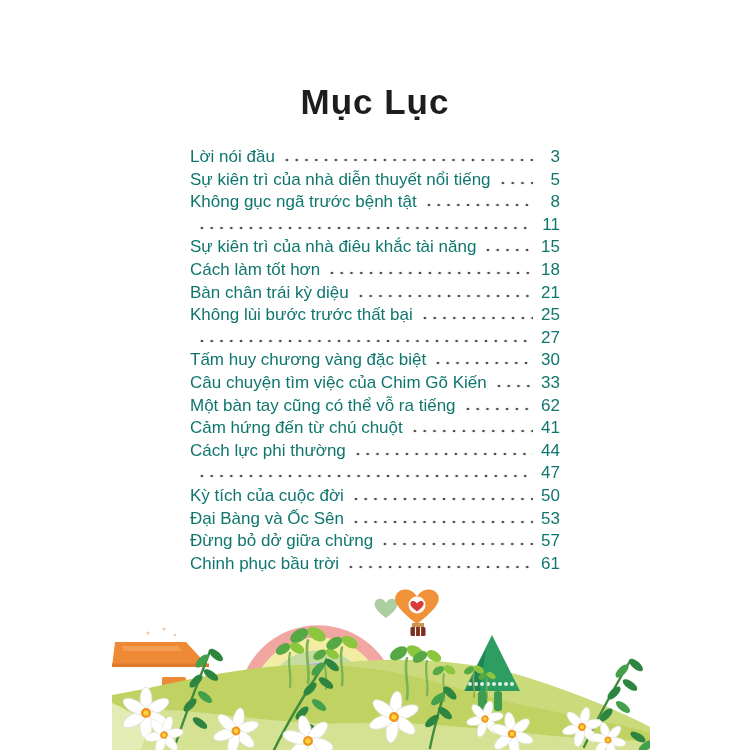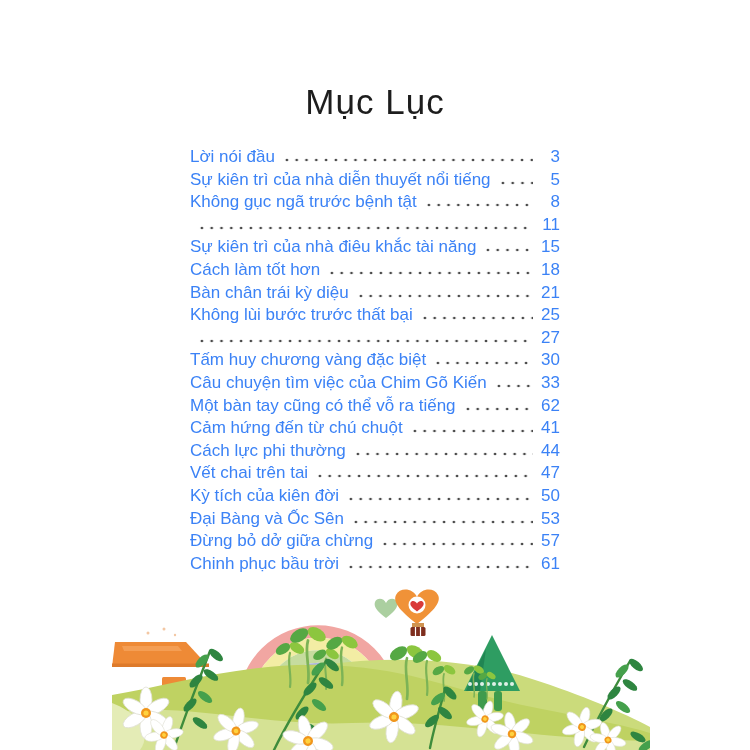--- a/index.html
+++ b/index.html
@@ -3,29 +3,29 @@
 <meta charset="utf-8">
 <style>
   html,body{margin:0;padding:0;}
   body{
     width:750px;height:750px;overflow:hidden;background:#ffffff;
     font-family:"Liberation Sans","DejaVu Sans",sans-serif;
     position:relative;
   }
   .page-title{
     position:absolute;top:84px;left:0;width:750px;
-    text-align:center;font-size:35px;font-weight:400;
+    text-align:center;font-size:35px;font-weight:700;
     letter-spacing:1px;color:#1d1d1d;line-height:1;
   }
   .toc{
     position:absolute;left:190px;top:147px;width:370px;
   }
   .toc-row{
     display:flex;align-items:baseline;height:22.6px;
-    font-size:17px;color:#3b82f6;
+    font-size:17px;color:#0f766e;
   }
   .toc-entry-title{white-space:nowrap;}
   .toc-dots{
     flex:1;height:13px;margin:0 5px 0 7px;
     background:radial-gradient(circle,#4a4a4a 1.4px,transparent 1.6px) repeat-x left bottom/9.8px 4px;
   }
   .toc-entry-page{min-width:22px;text-align:right;white-space:nowrap;}
   .footer-art{position:absolute;left:112px;top:585px;width:538px;height:165px;}
 
   
@@ -145,27 +145,26 @@
     <span class="toc-entry-page">41</span>
   </div>
 
   <div class="toc-row">
     <span class="toc-entry-title">Cách lực phi thường</span>
     <span class="toc-dots"></span>
     <span class="toc-entry-page">44</span>
   </div>
 
   <div class="toc-row">
-    <span class="toc-entry-title">Vết chai trên tai</span>
     <span class="toc-dots"></span>
     <span class="toc-entry-page">47</span>
   </div>
 
   <div class="toc-row">
-    <span class="toc-entry-title">Kỳ tích của kiên đời</span>
+    <span class="toc-entry-title">Kỳ tích của cuộc đời</span>
     <span class="toc-dots"></span>
     <span class="toc-entry-page">50</span>
   </div>
 
   <div class="toc-row">
     <span class="toc-entry-title">Đại Bàng và Ốc Sên</span>
     <span class="toc-dots"></span>
     <span class="toc-entry-page">53</span>
   </div>
 

